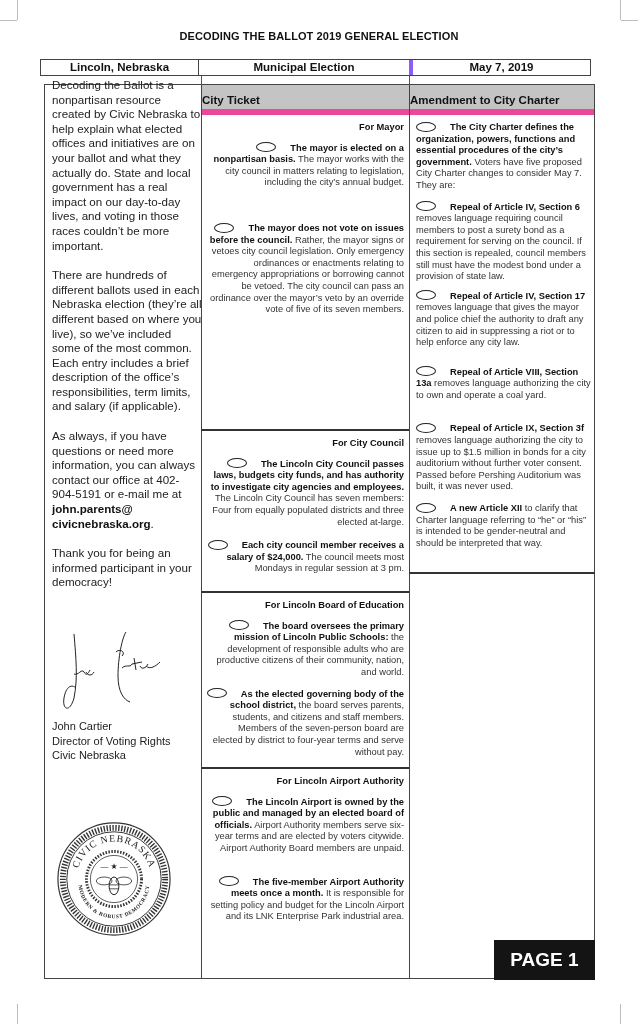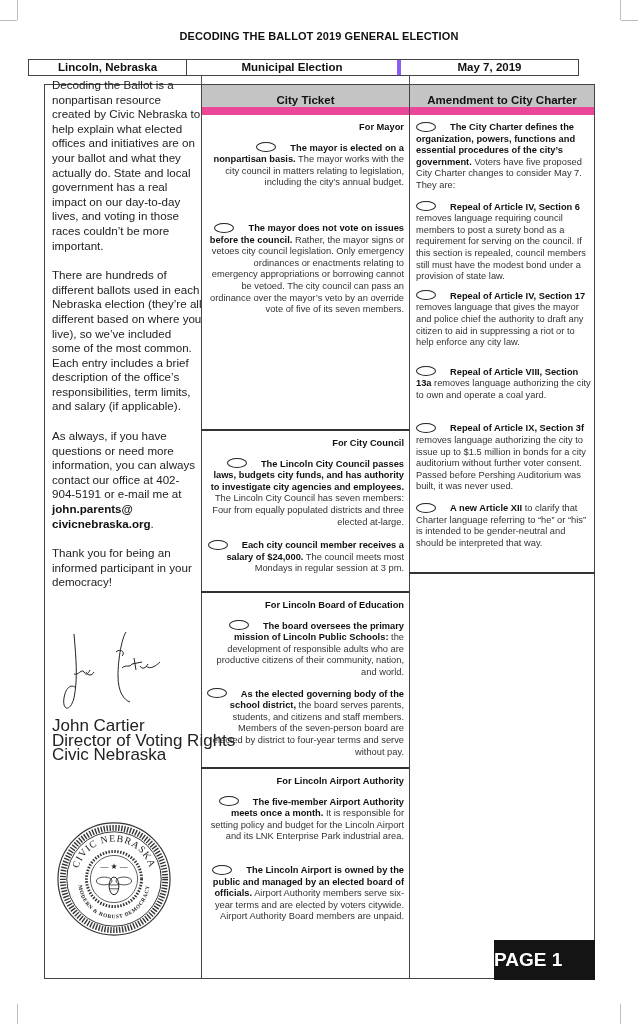--- a/index.html
+++ b/index.html
@@ -1,51 +1,51 @@
 <!DOCTYPE html>
 <html><head>
 <meta charset="utf-8">
 <style>
   html, body { margin: 0; padding: 0; background: #ffffff; }
   body { width: 638px; height: 1024px; position: relative; overflow: hidden;
          font-family: "Liberation Sans", "DejaVu Sans", sans-serif; color: #222; }
   .crop { position: absolute; background: #bdbdbd; }
   .title { position: absolute; left: 0; top: 30px; width: 638px; text-align: center;
            font-weight: bold; font-size: 11px; letter-spacing: 0.1px; color: #111; }
-  .hdr { position: absolute; top: 59px; left: 28px; width: 551px; height: 17px;
+  .hdr { position: absolute; top: 59px; left: 40px; width: 551px; height: 17px;
          border: 1px solid #444; display: flex; box-sizing: border-box; }
   .hdr div { font-weight: bold; font-size: 11.5px; text-align: center; line-height: 15px; color: #111; }
   .hdr .c1 { width: 157px; border-right: 1px solid #444; }
   .hdr .c2 { width: 210px; border-right: 4px solid #8b5cf6; }
   .hdr .c3 { flex: 1; }
   .vline { position: absolute; background: #555; width: 1px; }
   .frame { position: absolute; left: 44px; top: 84px; width: 551px; height: 895px;
            border: 1px solid #444; box-sizing: border-box; }
   .intro { position: absolute; left: 52px; top: 78px; width: 150px; font-size: 11.6px; line-height: 14.6px; color: #222; }
   .intro p { margin: 0 0 15px 0; }
   .intro b { color: #111; }
   .sig { position: absolute; left: 56px; top: 628px; width: 110px; height: 90px; }
-  .signame { position: absolute; left: 52px; top: 719px; font-size: 17px; line-height: 14.6px; }
+  .signame { position: absolute; left: 52px; top: 719px; font-size: 11px; line-height: 14.6px; }
   .seal { position: absolute; left: 55px; top: 820px; width: 118px; height: 118px; }
   .colhead { position: absolute; top: 85px; height: 30px; background: #c4c4c4;
-             border-bottom: 8px solid #ec4899; font-weight: bold; font-size: 11.5px;
-             text-align: center; line-height: 30px; color: #111; box-sizing: border-box; }
+             border-bottom: 6px solid #ec4899; font-weight: bold; font-size: 11.5px;
+             line-height: 30px; color: #111; box-sizing: border-box; }
   .section { position: absolute; left: 201px; width: 208px; box-sizing: border-box;
              padding: 6px 5px 0 5px; font-size: 9.3px; line-height: 11.6px; color: #333; text-align: right; }
   .sec-title { font-weight: bold; font-size: 9.3px; color: #111; margin-bottom: 9px; }
   .item { margin-bottom: 22px; }
   .item b { color: #111; }
   .oval { display: inline-block; width: 18px; height: 8px; border: 1.2px solid #222;
           border-radius: 50%; vertical-align: middle; margin-right: 14px; margin-top: -2px; }
   .hsep { position: absolute; height: 2px; background: #333; }
   .amend { position: absolute; left: 411px; top: 122px; width: 183px;
            font-size: 9.3px; line-height: 11.6px; color: #333; padding: 0 3px 0 5px; box-sizing: border-box; }
   .amend .item { margin-bottom: 10px; }
   .page-badge { position: absolute; left: 494px; top: 940px; width: 101px; height: 40px; background: #141414;
-                color: #fff; font-weight: bold; font-size: 19px; line-height: 40px; }
+                color: #fff; font-weight: bold; font-size: 19px; line-height: 40px; text-align: center; }
 </style>
 </head>
 <body>
 
 <div class="crop" style="left:0;top:20px;width:17px;height:1px;"></div>
 <div class="crop" style="left:17px;top:0;width:1px;height:20px;"></div>
 <div class="crop" style="left:621px;top:20px;width:17px;height:1px;"></div>
 <div class="crop" style="left:620px;top:0;width:1px;height:20px;"></div>
 <div class="crop" style="left:17px;top:1004px;width:1px;height:20px;"></div>
 <div class="crop" style="left:620px;top:1004px;width:1px;height:20px;"></div>
@@ -122,22 +122,22 @@
 
 <div class="section" style="top:594px;height:172px;">
   <div class="sec-title">For Lincoln Board of Education</div>
   <div class="item" style="margin-bottom:10px;"><span class="oval"></span><b>The board oversees the primary mission of Lincoln Public Schools:</b><span> the development of responsible adults who are productive citizens of their community, nation, and world.</span></div>
   <div class="item"><span class="oval"></span><b>As the elected governing body of the school district,</b><span> the board serves parents, students, and citizens and staff members. Members of the seven-person board are elected by district to four-year terms and serve without pay.</span></div>
 </div>
 <div class="hsep" style="left:201px;top:767px;width:208px;"></div>
 
 <div class="section" style="top:770px;height:200px;">
   <div class="sec-title">For Lincoln Airport Authority</div>
+  <div class="item" style="margin-bottom:22px;"><span class="oval"></span><b>The Lincoln Airport is owned by the public and managed by an elected board of officials.</b><span> Airport Authority members serve six-year terms and are elected by voters citywide. Airport Authority Board members are unpaid.</span></div>
   <div class="item"><span class="oval"></span><b>The five-member Airport Authority meets once a month.</b><span> It is responsible for setting policy and budget for the Lincoln Airport and its LNK Enterprise Park industrial area.</span></div>
-  <div class="item" style="margin-bottom:22px;"><span class="oval"></span><b>The Lincoln Airport is owned by the public and managed by an elected board of officials.</b><span> Airport Authority members serve six-year terms and are elected by voters citywide. Airport Authority Board members are unpaid.</span></div>
 </div>
 
 <div class="amend">
   <div class="item"><span class="oval"></span><b>The City Charter defines the organization, powers, functions and essential procedures of the city’s government.</b><span> Voters have five proposed City Charter changes to consider May 7. They are:</span></div>
   <div class="item" style="margin-bottom:8px;"><span class="oval"></span><b>Repeal of Article IV, Section 6</b><span> removes language requiring council members to post a surety bond as a requirement for serving on the council. If this section is repealed, council members still must have the modest bond under a provision of state law.</span></div>
   <div class="item" style="margin-bottom:18px;"><span class="oval"></span><b>Repeal of Article IV, Section 17</b><span> removes language that gives the mayor and police chief the authority to draft any citizen to aid in suppressing a riot or to help enforce any city law.</span></div>
   <div class="item" style="margin-bottom:22px;"><span class="oval"></span><b>Repeal of Article VIII, Section 13a</b><span> removes language authorizing the city to own and operate a coal yard.</span></div>
   <div class="item"><span class="oval"></span><b>Repeal of Article IX, Section 3f</b><span> removes language authorizing the city to issue up to $1.5 million in bonds for a city auditorium without further voter consent. Passed before Pershing Auditorium was built, it was never used.</span></div>
   <div class="item"><span class="oval"></span><b>A new Article XII</b><span> to clarify that Charter language referring to “he” or “his” is intended to be gender-neutral and should be interpreted that way.</span></div>
 </div>

